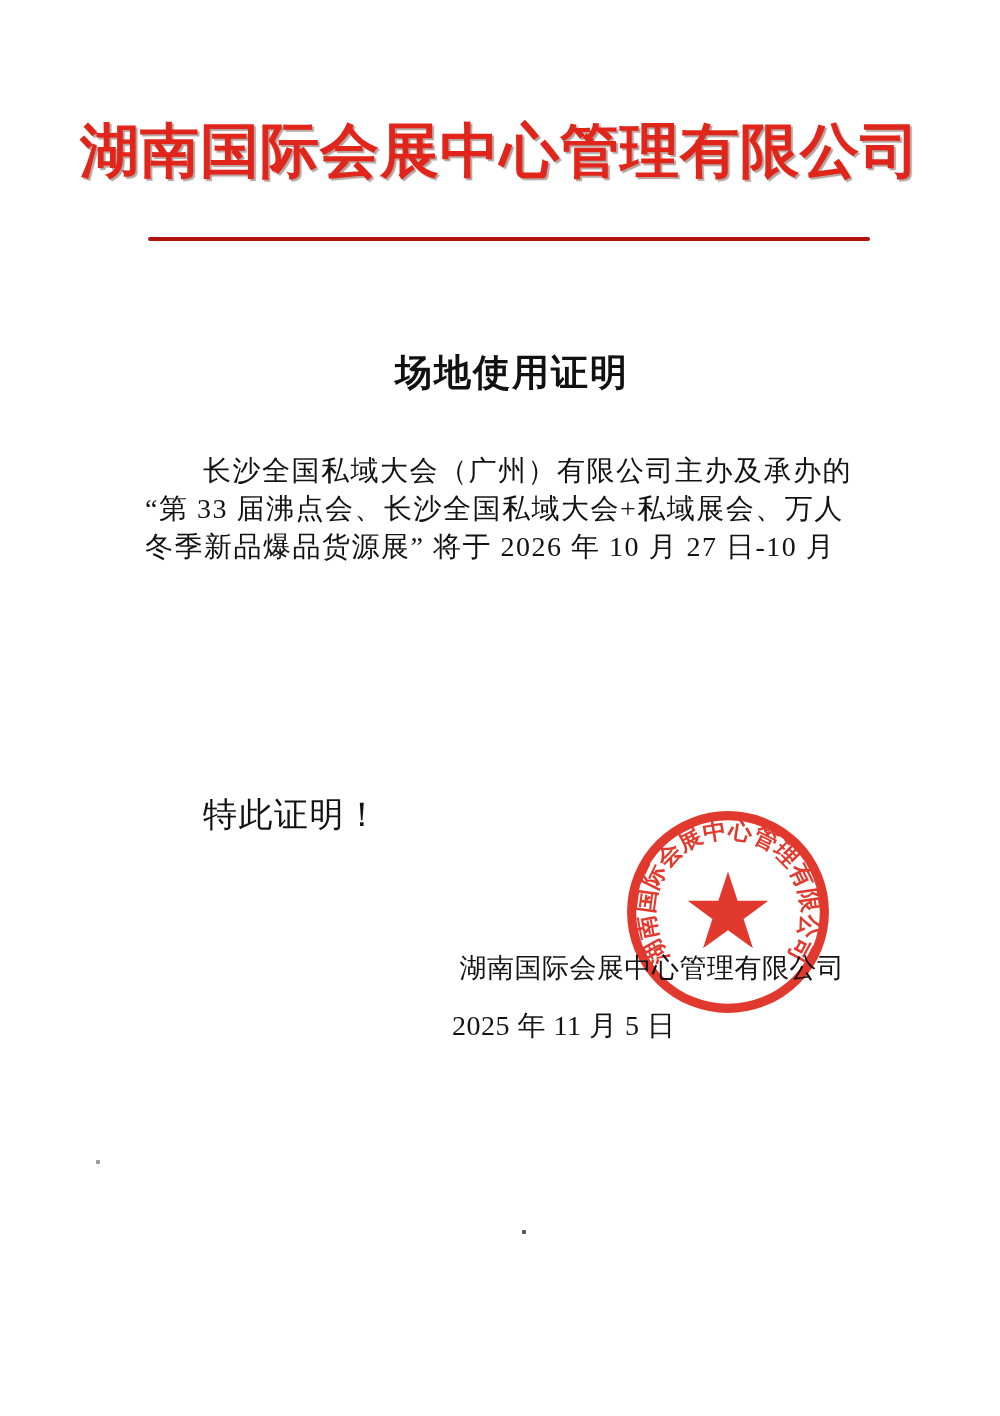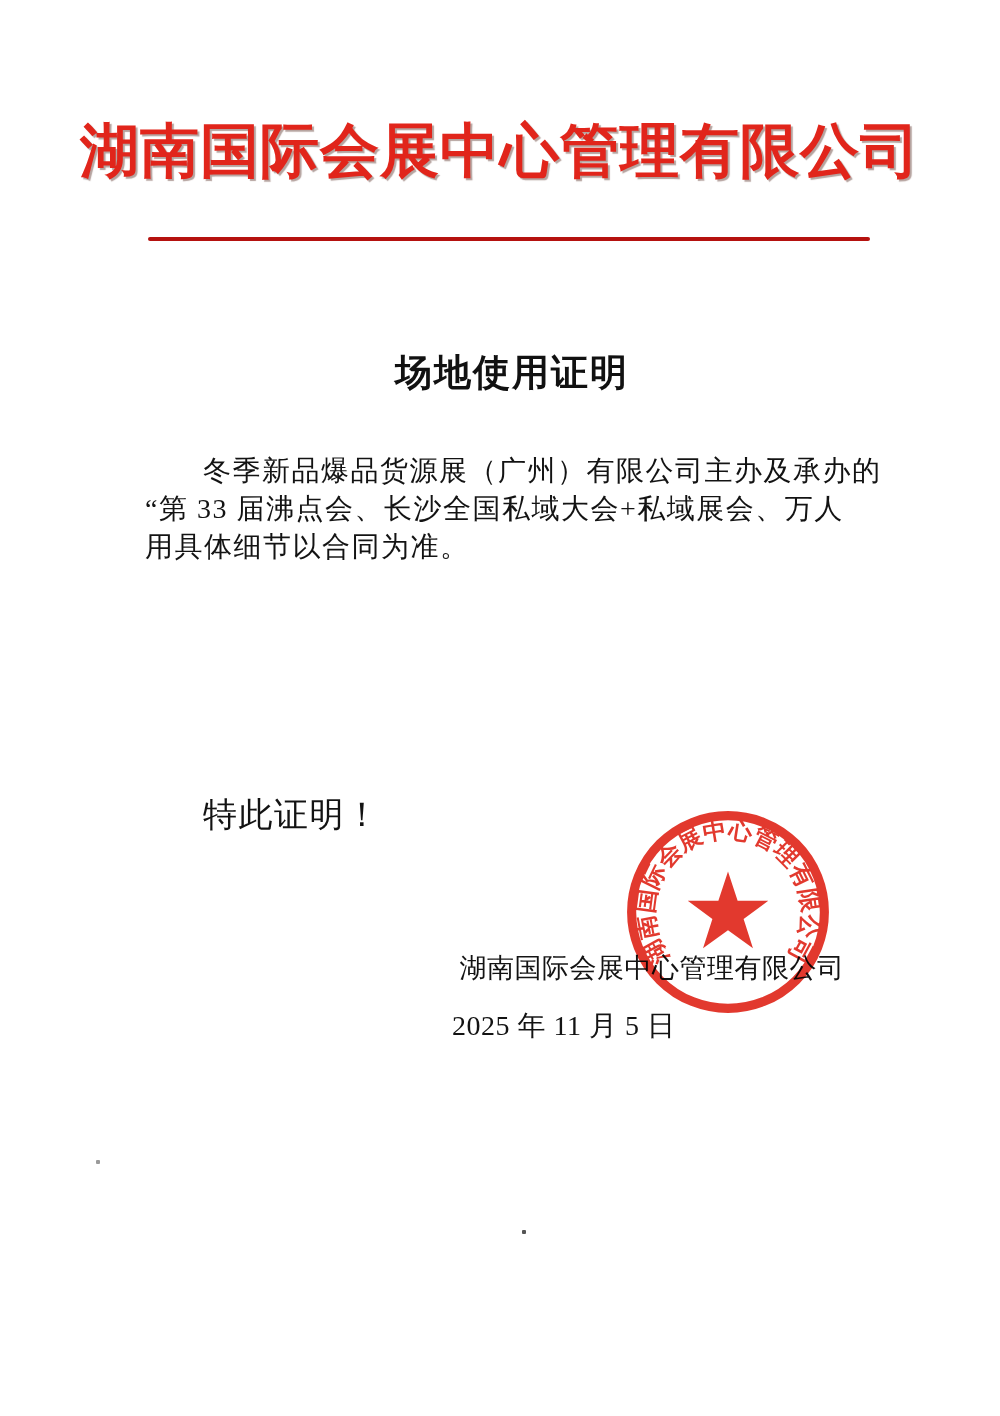--- a/index.html
+++ b/index.html
@@ -131,23 +131,23 @@
 
 <div class="page">
 
   <div class="letterhead-title">湖南国际会展中心管理有限公司</div>
 
   <div class="letterhead-rule"></div>
 
   <h1 class="doc-title">场地使用证明</h1>
 
   <div class="body-text">
-    <div class="line indent">冬季新品爆品货源展（广州）有限公司主办及承办的</div>
+    <div class="line indent">长沙全国私域大会（广州）有限公司主办及承办的</div>
     <div class="line">“第 33 届沸点会、长沙全国私域大会+私域展会、万人</div>
-    <div class="line">用具体细节以合同为准。</div>
+    <div class="line">冬季新品爆品货源展” 将于 2026 年 10 月 27 日-10 月</div>
   </div>
 
   <div class="closing">特此证明！</div>
 
   <div class="sig-company">湖南国际会展中心管理有限公司</div>
 
   <div class="sig-date">2025 年 11 月 5 日</div>
 
   <div class="stamp">
     <svg viewBox="0 0 220 220" xmlns="http://www.w3.org/2000/svg">

